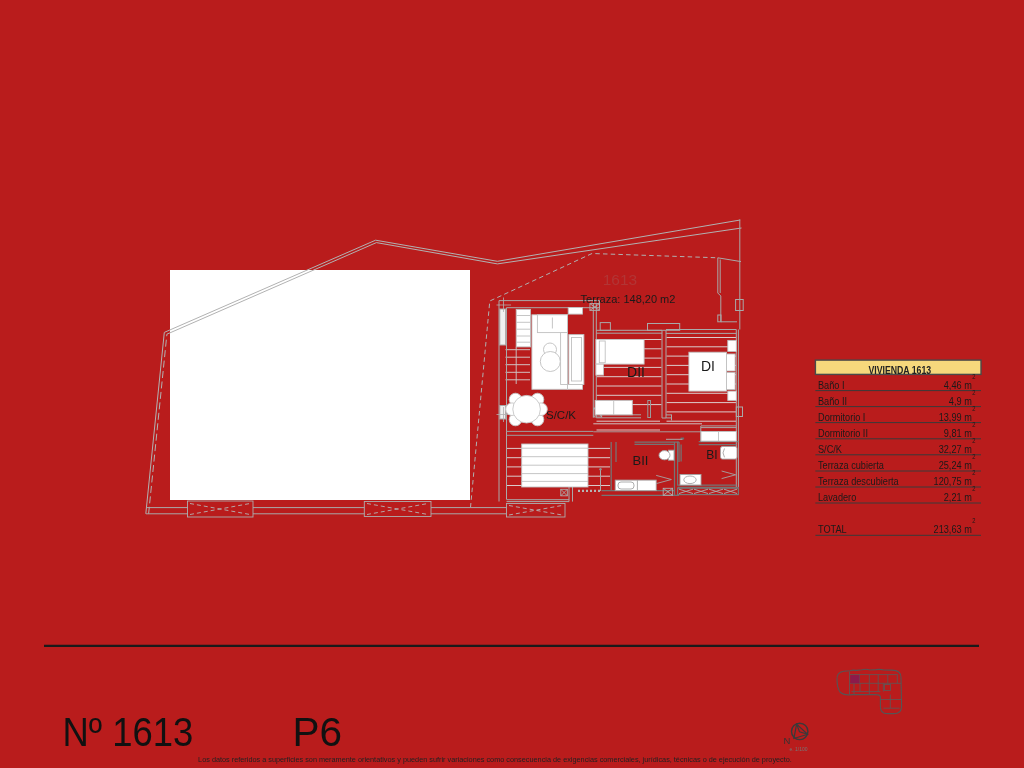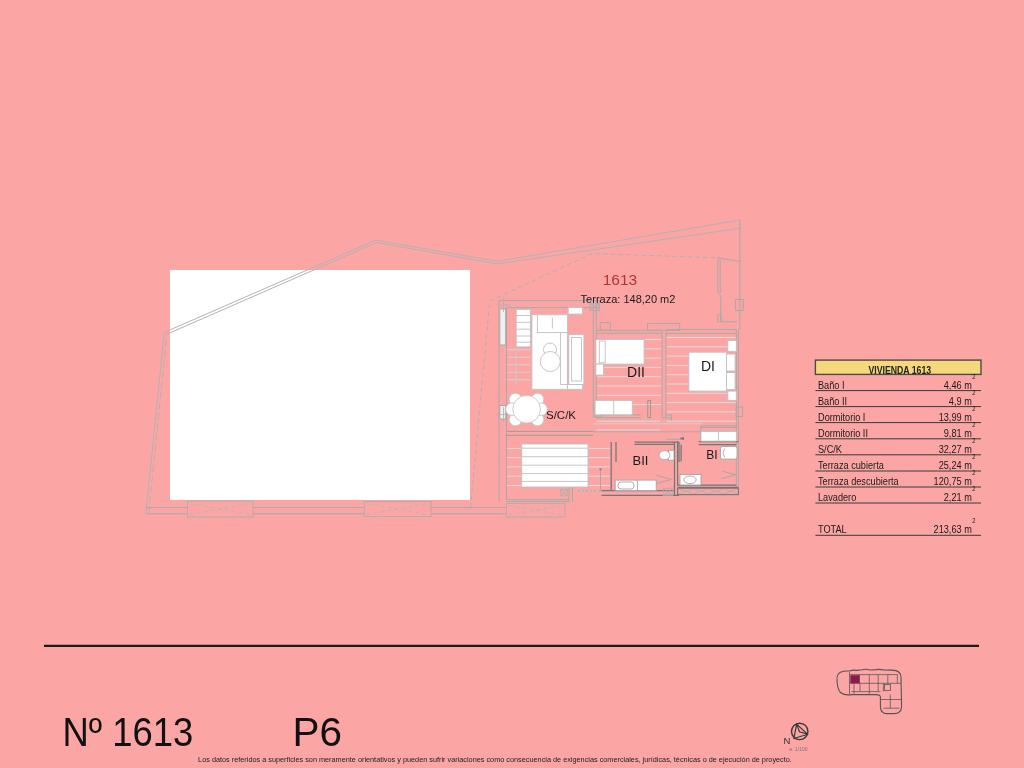--- a/index.html
+++ b/index.html
@@ -1,16 +1,16 @@
 <!DOCTYPE html>
 <html><head>
 <meta charset="utf-8">
 <style>
   html,body{margin:0;padding:0;background:#ffffff;}
-  #page{position:relative;width:1024px;height:768px;background:#fca5a5;overflow:hidden;
+  #page{position:relative;width:1024px;height:768px;background:#b91c1c;overflow:hidden;
         font-family:"Liberation Sans", sans-serif;}
   svg text{font-family:"Liberation Sans", sans-serif;}
 </style>
 </head>
 <body>
 
 <div id="page">
 <svg width="1024" height="768" viewBox="0 0 1024 768" xmlns="http://www.w3.org/2000/svg">
 <g fill="none" stroke-linecap="butt">
 

